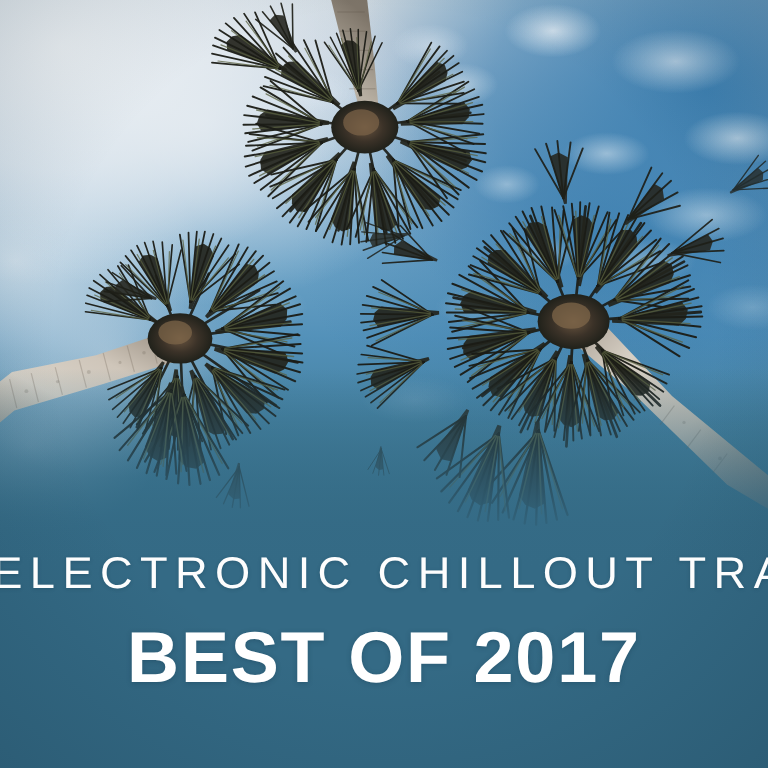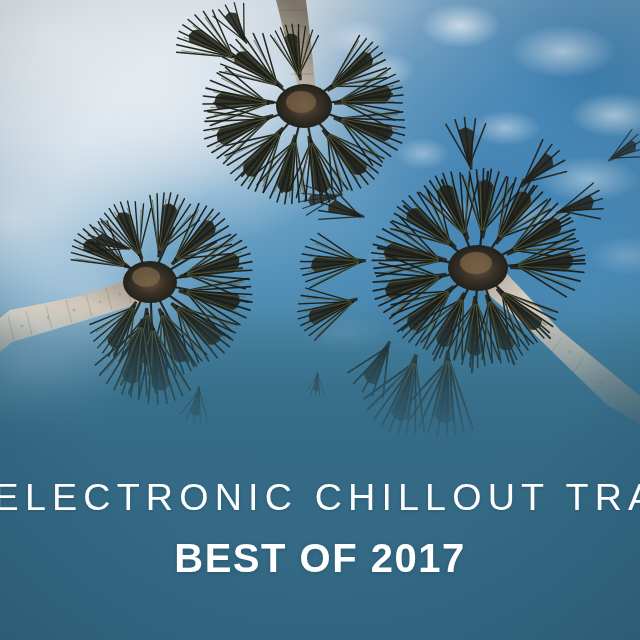--- a/index.html
+++ b/index.html
@@ -104,21 +104,21 @@
     font-weight:300;
     letter-spacing:6.0px;
     line-height:1;
     white-space:nowrap;
     text-shadow:0 1px 3px rgba(20,55,75,.30);
     margin-bottom:22px;
     transform:scaleX(1.02);
   }
   .line-bottom{
     color:#ffffff;
-    font-size:40px;
+    font-size:60px;
     font-weight:bold;
     letter-spacing:1.5px;
     line-height:1;
     white-space:nowrap;
     text-shadow:0 1px 4px rgba(20,55,75,.35);
   }
 </style>
 </head>
 <body>
 

